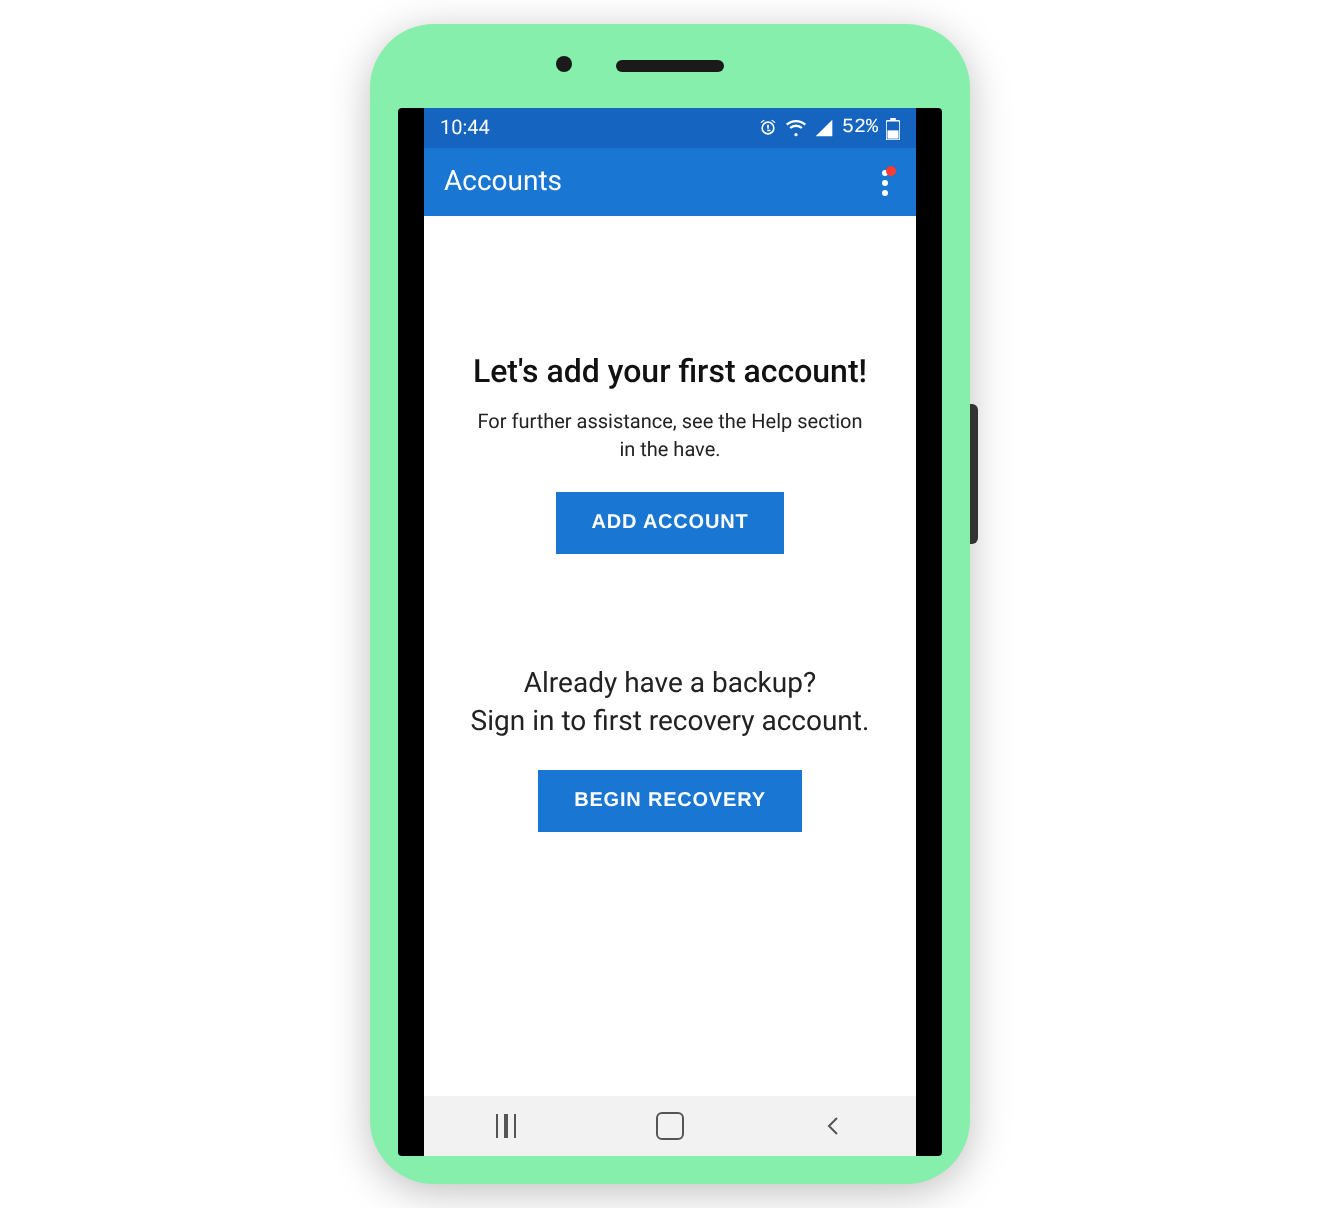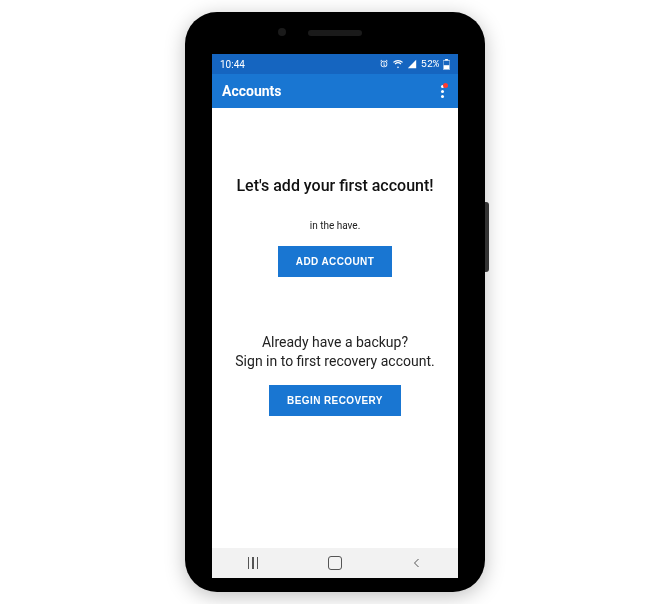--- a/index.html
+++ b/index.html
@@ -9,21 +9,21 @@
     height: 604px;
     background: #ffffff;
     font-family: Roboto, "Helvetica Neue", Arial, sans-serif;
     display: flex;
     align-items: center;
     justify-content: center;
   }
   .device {
     width: 300px;
     height: 580px;
-    background: #000000;
+    background: #86efac;
     border-radius: 32px;
     box-shadow: 0 4px 20px rgba(0,0,0,0.25);
     position: relative;
     padding: 10px;
     box-sizing: border-box;
   }
   .side-button {
     position: absolute;
     right: -4px;
     top: 190px;
@@ -91,21 +91,21 @@
     height: 34px;
     background: #1976D2;
     color: #fff;
     display: flex;
     align-items: center;
     justify-content: space-between;
     padding: 0 10px;
     font-size: 14px;
     font-weight: 500;
   }
-  .appbar .title { font-weight: 700; }
+  .appbar .title { font-weight: 400; }
   .menu-icon {
     display: flex;
     flex-direction: column;
     gap: 2px;
     position: relative;
     padding: 4px;
   }
   .menu-icon .dot {
     width: 3px; height: 3px; background: #fff; border-radius: 50%;
   }
@@ -221,21 +221,21 @@
           <span class="dot"></span>
             <span class="dot"></span>
             <span class="dot"></span>
           <span class="badge"></span>
         </div>
       </div>
 
       <div class="content">
         <div class="headline">Let's add your first account!</div>
         <div class="subtext">
-          <br>
+          <span>For further assistance, see the Help section</span><br>
           <span>in the have.</span>
         </div>
         <button class="btn">ADD ACCOUNT</button>
         <div class="gap"></div>
         <div class="subtext2">
           <span>Already have a backup?</span><br>
           <span>Sign in to first recovery account.</span>
         </div>
         <button class="btn">BEGIN RECOVERY</button>
       </div>

